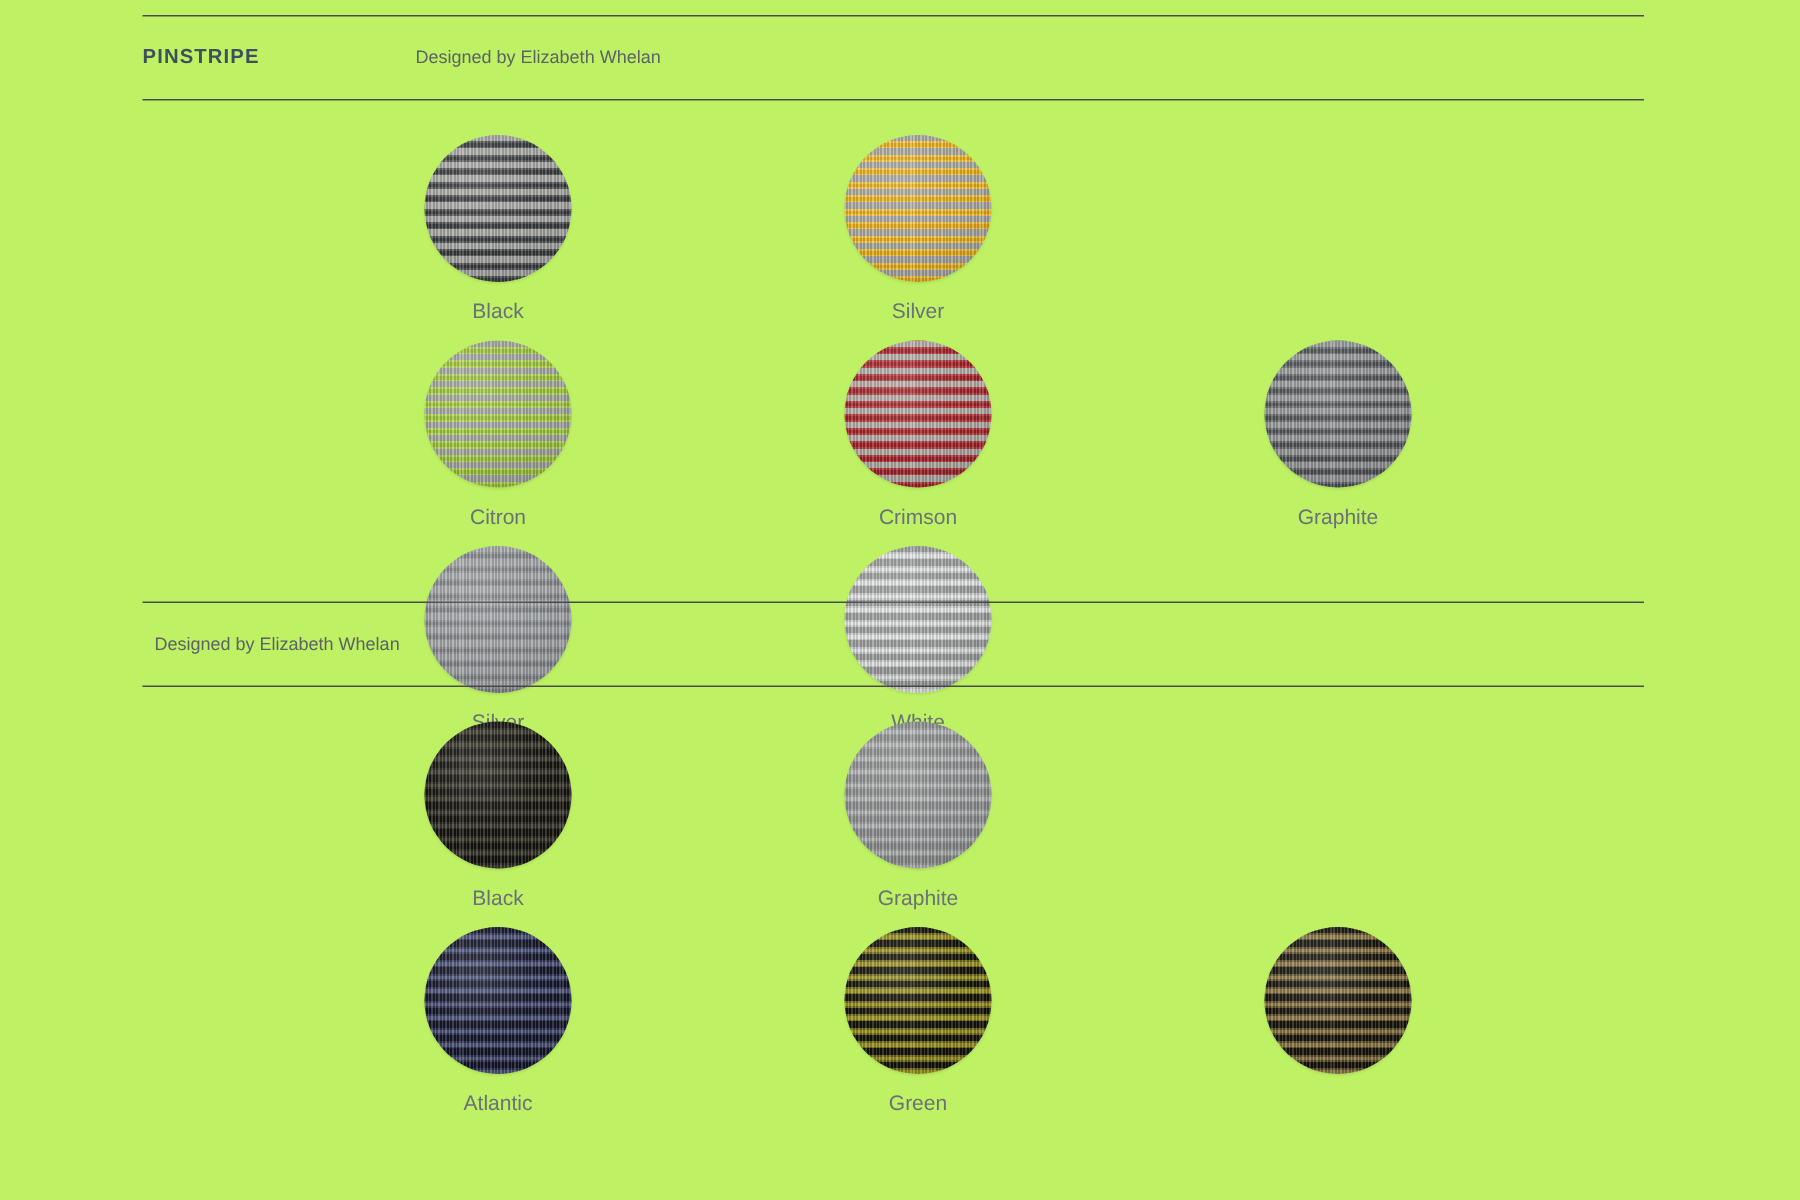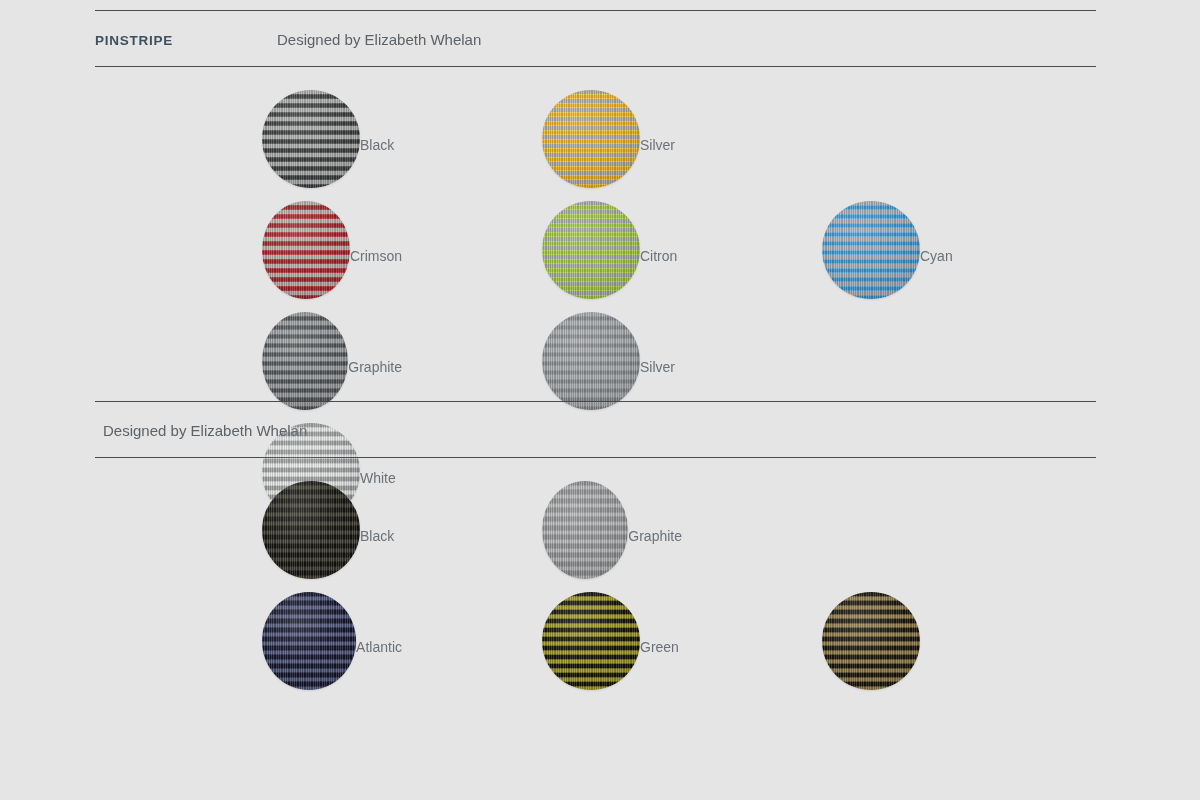--- a/index.html
+++ b/index.html
@@ -13,21 +13,21 @@
     height: 800px;
     font-family: "Liberation Sans", sans-serif;
     -webkit-font-smoothing: antialiased;
     overflow: hidden;
   }
 
   .page {
     position: relative;
     width: 1200px;
     height: 800px;
-    background: #e5e5e5;
+    background: #bef264;
   }
 
   
   .collection {
     position: absolute;
     left: 95px;
     width: 1001px;
   }
   #collection-0 { top: 10px; }
   #collection-1 { top: 401px; }
@@ -50,21 +50,21 @@
     font-weight: bold;
     letter-spacing: 0.75px;
     color: #3e505d;
     text-transform: uppercase;
     white-space: nowrap;
     line-height: 1;
     padding-top: 18px;
   }
 
   .designer {
-    font-size: 15px;
+    font-size: 12px;
     color: #5d6266;
     white-space: nowrap;
     line-height: 1;
     padding-top: 20px;
   }
   
   #collection-0 .designer { margin-left: 104px; }
   #collection-1 .designer { margin-left: 8px; }
 
   
@@ -74,21 +74,21 @@
     margin-top: 23px;
     margin-left: 167px;
     width: 834px;
   }
 
   .swatch-cell {
     width: 140px;
     margin-right: 140px;
     margin-bottom: 13px;
     display: flex;
-    flex-direction: row;
+    flex-direction: column;
     align-items: center;
   }
   .swatch-cell:nth-child(5n) { margin-right: 0; }
 
   .swatch-disc {
     width: 98px;
     height: 98px;
     border-radius: 50%;
     overflow: hidden;
     position: relative;
@@ -150,30 +150,26 @@
     <div class="swatch-grid" id="grid-0">
         <div class="swatch-cell">
           <div class="swatch-disc" style="background: repeating-linear-gradient(rgb(168, 168, 166) 0px, rgb(168, 168, 166) 4.2px, rgb(85, 88, 90) 4.2px, rgb(85, 88, 90) 5.4px, rgb(56, 59, 61) 5.4px, rgb(56, 59, 61) 8px, rgb(85, 88, 90) 8px, rgb(85, 88, 90) 9px);"></div>
           <div class="swatch-label">Black</div>
         </div>
         <div class="swatch-cell">
           <div class="swatch-disc" style="background: repeating-linear-gradient(rgb(169, 169, 166) 0px, rgb(169, 169, 166) 4.2px, rgb(242, 198, 70) 4.2px, rgb(242, 198, 70) 5.4px, rgb(232, 173, 24) 5.4px, rgb(232, 173, 24) 8px, rgb(242, 198, 70) 8px, rgb(242, 198, 70) 9px);"></div>
           <div class="swatch-label">Silver</div>
         </div>
         <div class="swatch-cell">
+          <div class="swatch-disc" style="background: repeating-linear-gradient(rgb(164, 168, 163) 0px, rgb(164, 168, 163) 4.2px, rgb(180, 214, 92) 4.2px, rgb(180, 214, 92) 5.4px, rgb(157, 196, 58) 5.4px, rgb(157, 196, 58) 8px, rgb(180, 214, 92) 8px, rgb(180, 214, 92) 9px);"></div>
+          <div class="swatch-label">Citron</div>
+        </div>
+        <div class="swatch-cell">
           <div class="swatch-disc" style="background: repeating-linear-gradient(rgb(177, 172, 167) 0px, rgb(177, 172, 167) 4.2px, rgb(187, 58, 60) 4.2px, rgb(187, 58, 60) 5.4px, rgb(158, 34, 41) 5.4px, rgb(158, 34, 41) 8px, rgb(187, 58, 60) 8px, rgb(187, 58, 60) 9px);"></div>
           <div class="swatch-label">Crimson</div>
-        </div>
-        <div class="swatch-cell">
-          <div class="swatch-disc" style="background: repeating-linear-gradient(rgb(164, 168, 163) 0px, rgb(164, 168, 163) 4.2px, rgb(180, 214, 92) 4.2px, rgb(180, 214, 92) 5.4px, rgb(157, 196, 58) 5.4px, rgb(157, 196, 58) 8px, rgb(180, 214, 92) 8px, rgb(180, 214, 92) 9px);"></div>
-          <div class="swatch-label">Citron</div>
-        </div>
-        <div class="swatch-cell">
-          <div class="swatch-disc" style="background: repeating-linear-gradient(rgb(166, 170, 176) 0px, rgb(166, 170, 176) 4.2px, rgb(98, 173, 224) 4.2px, rgb(98, 173, 224) 5.4px, rgb(58, 147, 207) 5.4px, rgb(58, 147, 207) 8px, rgb(98, 173, 224) 8px, rgb(98, 173, 224) 9px);"></div>
-          <div class="swatch-label">Cyan</div>
         </div>
         <div class="swatch-cell">
           <div class="swatch-disc" style="background: repeating-linear-gradient(rgb(152, 153, 154) 0px, rgb(152, 153, 154) 4.2px, rgb(106, 110, 113) 4.2px, rgb(106, 110, 113) 5.4px, rgb(78, 82, 85) 5.4px, rgb(78, 82, 85) 8px, rgb(106, 110, 113) 8px, rgb(106, 110, 113) 9px);"></div>
           <div class="swatch-label">Graphite</div>
         </div>
         <div class="swatch-cell">
           <div class="swatch-disc" style="background: repeating-linear-gradient(rgb(166, 168, 170) 0px, rgb(166, 168, 170) 4.2px, rgb(148, 152, 156) 4.2px, rgb(148, 152, 156) 5.4px, rgb(131, 135, 139) 5.4px, rgb(131, 135, 139) 8px, rgb(148, 152, 156) 8px, rgb(148, 152, 156) 9px);"></div>
           <div class="swatch-label">Silver</div>
         </div>
         <div class="swatch-cell">

